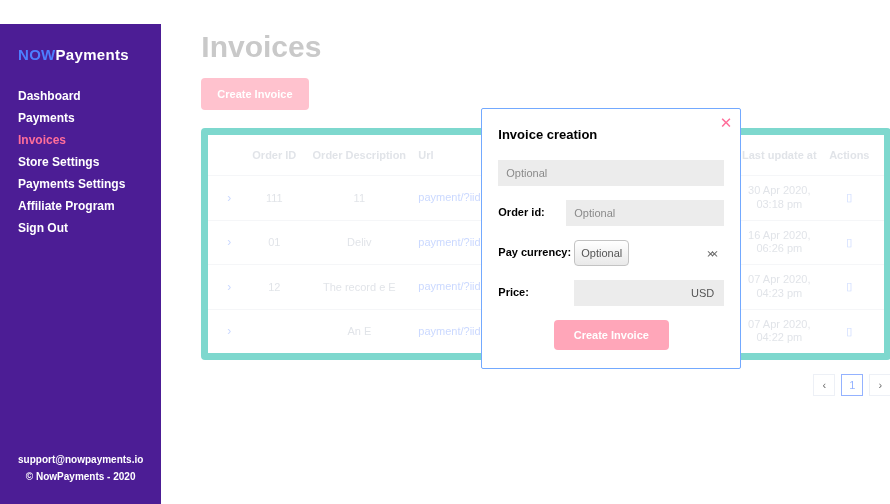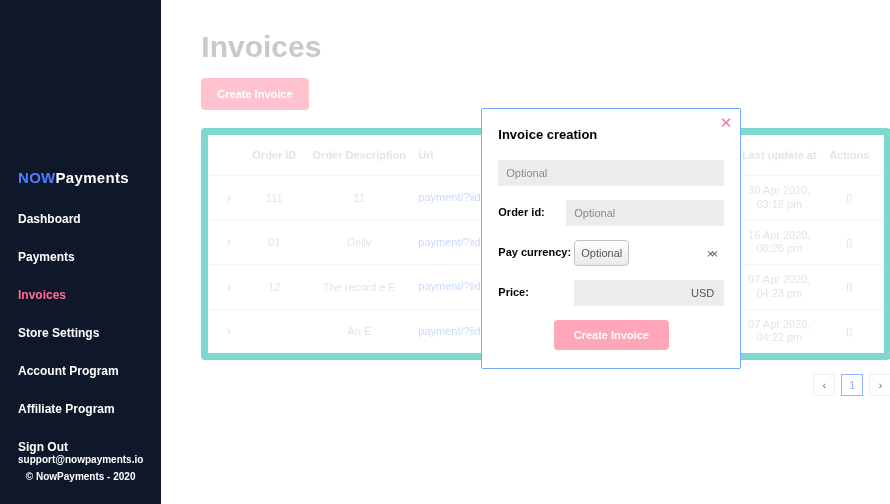--- a/index.html
+++ b/index.html
@@ -1,24 +1,24 @@
 <!DOCTYPE html>
 <html><head>
 <meta charset="utf-8">
 <style>
   * { box-sizing: border-box; margin: 0; padding: 0; }
   html, body { width: 890px; height: 504px; overflow: hidden; font-family: -apple-system, Helvetica, Arial, sans-serif; background: #fff; }
   .app { display: flex; width: 100%; height: 100%; }
 
   
-  .sidebar { width: 162px; background: #0f172a; color: #fff; display: flex; flex-direction: column; justify-content: flex-end; padding: 22px 18px 22px 18px; }
+  .sidebar { width: 162px; background: #4c1d95; color: #fff; display: flex; flex-direction: column; justify-content: space-between; padding: 22px 18px 22px 18px; margin-top: 24px; }
   .brand { font-weight: 800; font-size: 15px; letter-spacing: .3px; margin-bottom: 26px; }
   .brand .now { color: #4d7fff; }
   .brand .pay { color: #fff; }
-  .nav { display: flex; flex-direction: column; gap: 24px; font-size: 12px; font-weight: 600; }
+  .nav { display: flex; flex-direction: column; gap: 8px; font-size: 12px; font-weight: 600; }
   .nav-item { color: #fff; cursor: pointer; }
   .nav-item.active { color: #ff6e9a; }
   .footer { text-align: center; font-size: 10px; }
   .footer .support { font-weight: 600; margin-bottom: 6px; }
   .footer .copy { font-weight: 600; }
 
   
   .main { flex: 1; position: relative; background: #fff; padding: 30px 28px 0 40px; }
   .page-title { font-size: 30px; font-weight: 700; color: #c9c9c9; margin-bottom: 14px; }
   .btn-create-top { background: #ffc2ce; color: #fff; border: none; font-size: 11px; font-weight: 600; padding: 10px 16px; border-radius: 4px; cursor: pointer; }
@@ -62,21 +62,21 @@
   <aside class="sidebar">
     <div>
       <div class="brand">
         <span class="now">NOW</span><span class="pay">Payments</span>
       </div>
       <nav class="nav">
         <div class="nav-item">Dashboard</div>
         <div class="nav-item">Payments</div>
         <div class="nav-item active">Invoices</div>
         <div class="nav-item">Store Settings</div>
-        <div class="nav-item">Account Program</div>
+        <div class="nav-item">Payments Settings</div>
         <div class="nav-item">Affiliate Program</div>
         <div class="nav-item">Sign Out</div>
       </nav>
     </div>
     <div class="footer">
       <div class="support">support@nowpayments.io</div>
       <div class="copy">© NowPayments - 2020</div>
     </div>
   </aside>
 

